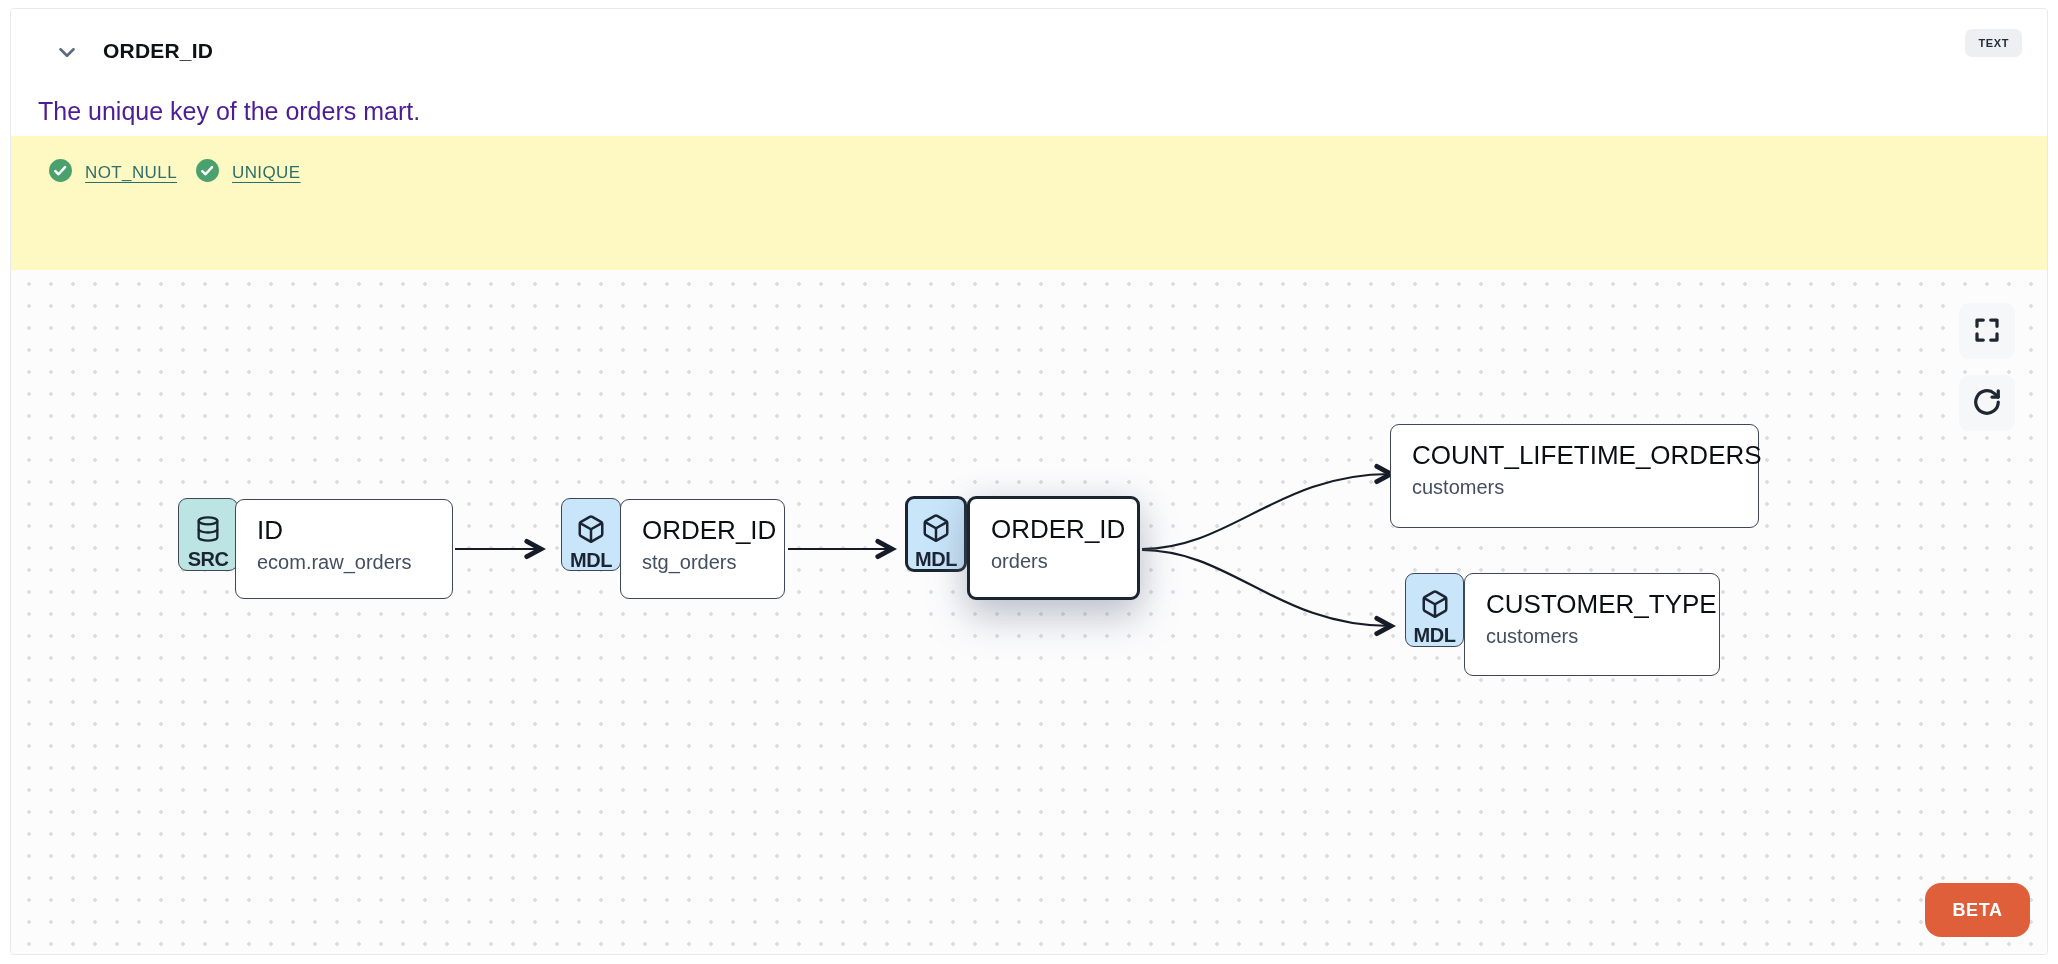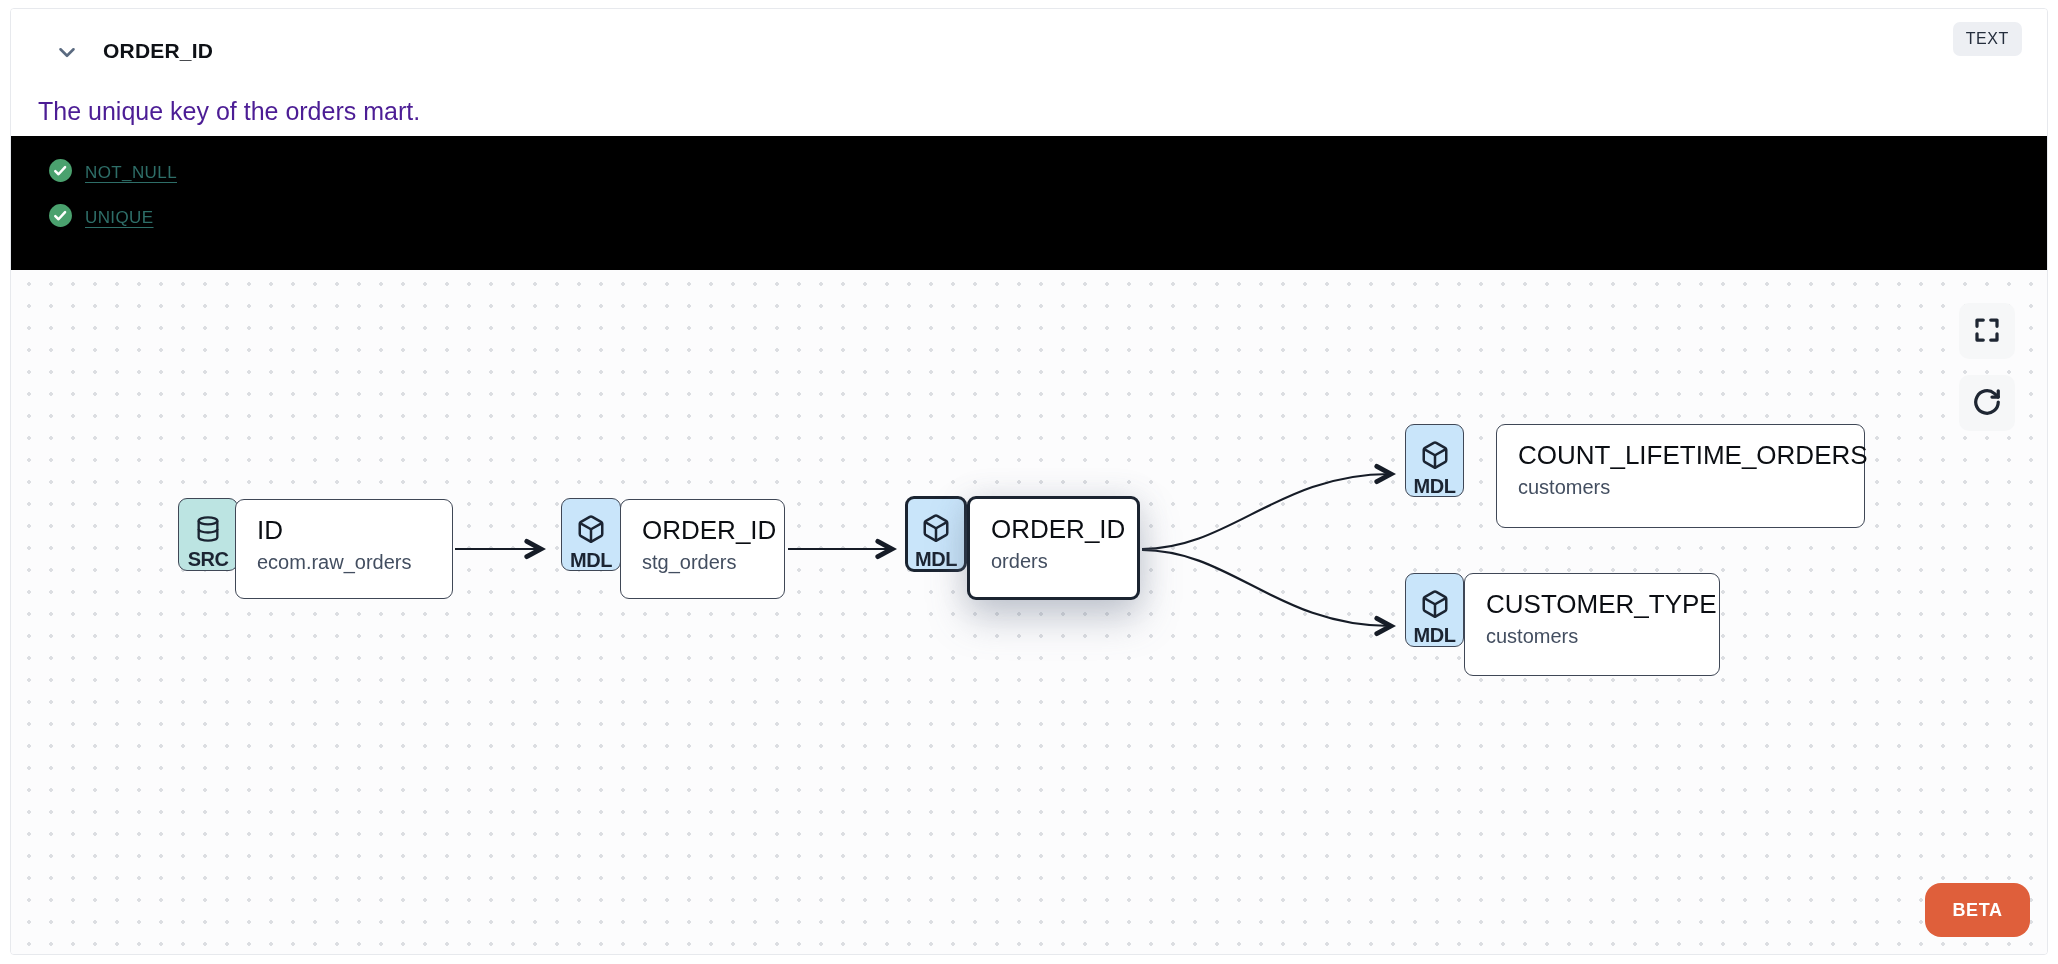--- a/index.html
+++ b/index.html
@@ -10,28 +10,28 @@
           background:#fff; border:1px solid #e7e9ed; border-radius:4px;
           overflow:hidden; display:flex; flex-direction:column; }
 
   
   .header { position:relative; height:127px; background:#fff; flex:none; }
   .collapse-btn { position:absolute; left:39px; top:27px; width:34px; height:34px;
                   display:flex; align-items:center; justify-content:center;
                   background:none; border:none; cursor:pointer; }
   .title { position:absolute; left:92px; top:30px; font-size:21px; font-weight:700;
            color:#0e1116; letter-spacing:.2px; }
-  .type-badge { position:absolute; right:25px; top:13px; background:#edeff3;
-                color:#242d3c; font-size:16px; font-weight:400; letter-spacing:.6px;
+  .type-badge { position:absolute; right:25px; top:20px; background:#edeff3;
+                color:#242d3c; font-size:11px; font-weight:700; letter-spacing:.6px;
                 padding:8px 13px; border-radius:7px; }
   .description { position:absolute; left:27px; top:88px; font-size:25px; color:#4c1d95; }
 
   
-  .tests { height:134px; flex:none; background:#000000; padding:23px 0 0 37px;
-           display:flex; flex-direction:column; gap:18px; }
+  .tests { height:134px; flex:none; background:#fef9c3; padding:23px 0 0 37px;
+           display:flex; flex-direction:row; gap:18px; }
   .test-row { display:flex; align-items:center; gap:12px; height:27px; }
   .test-row svg { flex:none; }
   .test-link { font-size:17px; font-weight:500; letter-spacing:.4px; color:#2e6e68;
                text-decoration:underline; text-underline-offset:4px; cursor:pointer; }
 
   
   .canvas { position:relative; flex:1; background-color:#fcfcfd;
             background-image:radial-gradient(circle, #dcdee2 1.6px, transparent 1.9px);
             background-size:22px 22px; background-position:7px 3px; }
   .edges { position:absolute; left:0; top:0; pointer-events:none; }
@@ -159,21 +159,21 @@
     <div class="badge mdl" style="left:1394px; top:154px; width:59px; height:73px;">
       <span>
         <svg width="30" height="30" viewBox="0 0 24 24" fill="none" stroke="#1b2432" stroke-width="2" stroke-linejoin="round" stroke-linecap="round">
           <path d="M21 16V8a2 2 0 0 0-1-1.73l-7-4a2 2 0 0 0-2 0l-7 4A2 2 0 0 0 3 8v8a2 2 0 0 0 1 1.73l7 4a2 2 0 0 0 2 0l7-4A2 2 0 0 0 21 16z"></path>
           <path d="M3.3 7.3 L12 12.2 L20.7 7.3"></path>
           <path d="M12 22.1V12.2"></path>
         </svg>
       </span>
       <span class="kind">MDL</span>
     </div>
-    <div class="nodebody" style="left:1485px; top:154px; width:369px; height:104px;">
+    <div class="nodebody" style="left:1379px; top:154px; width:369px; height:104px;">
       <div class="ntitle">COUNT_LIFETIME_ORDERS</div>
       <div class="nsub">customers</div>
     </div>
 
     <div class="badge mdl" style="left:1394px; top:303px; width:59px; height:74px;">
       <span>
         <svg width="30" height="30" viewBox="0 0 24 24" fill="none" stroke="#1b2432" stroke-width="2" stroke-linejoin="round" stroke-linecap="round">
           <path d="M21 16V8a2 2 0 0 0-1-1.73l-7-4a2 2 0 0 0-2 0l-7 4A2 2 0 0 0 3 8v8a2 2 0 0 0 1 1.73l7 4a2 2 0 0 0 2 0l7-4A2 2 0 0 0 21 16z"></path>
           <path d="M3.3 7.3 L12 12.2 L20.7 7.3"></path>
           <path d="M12 22.1V12.2"></path>

